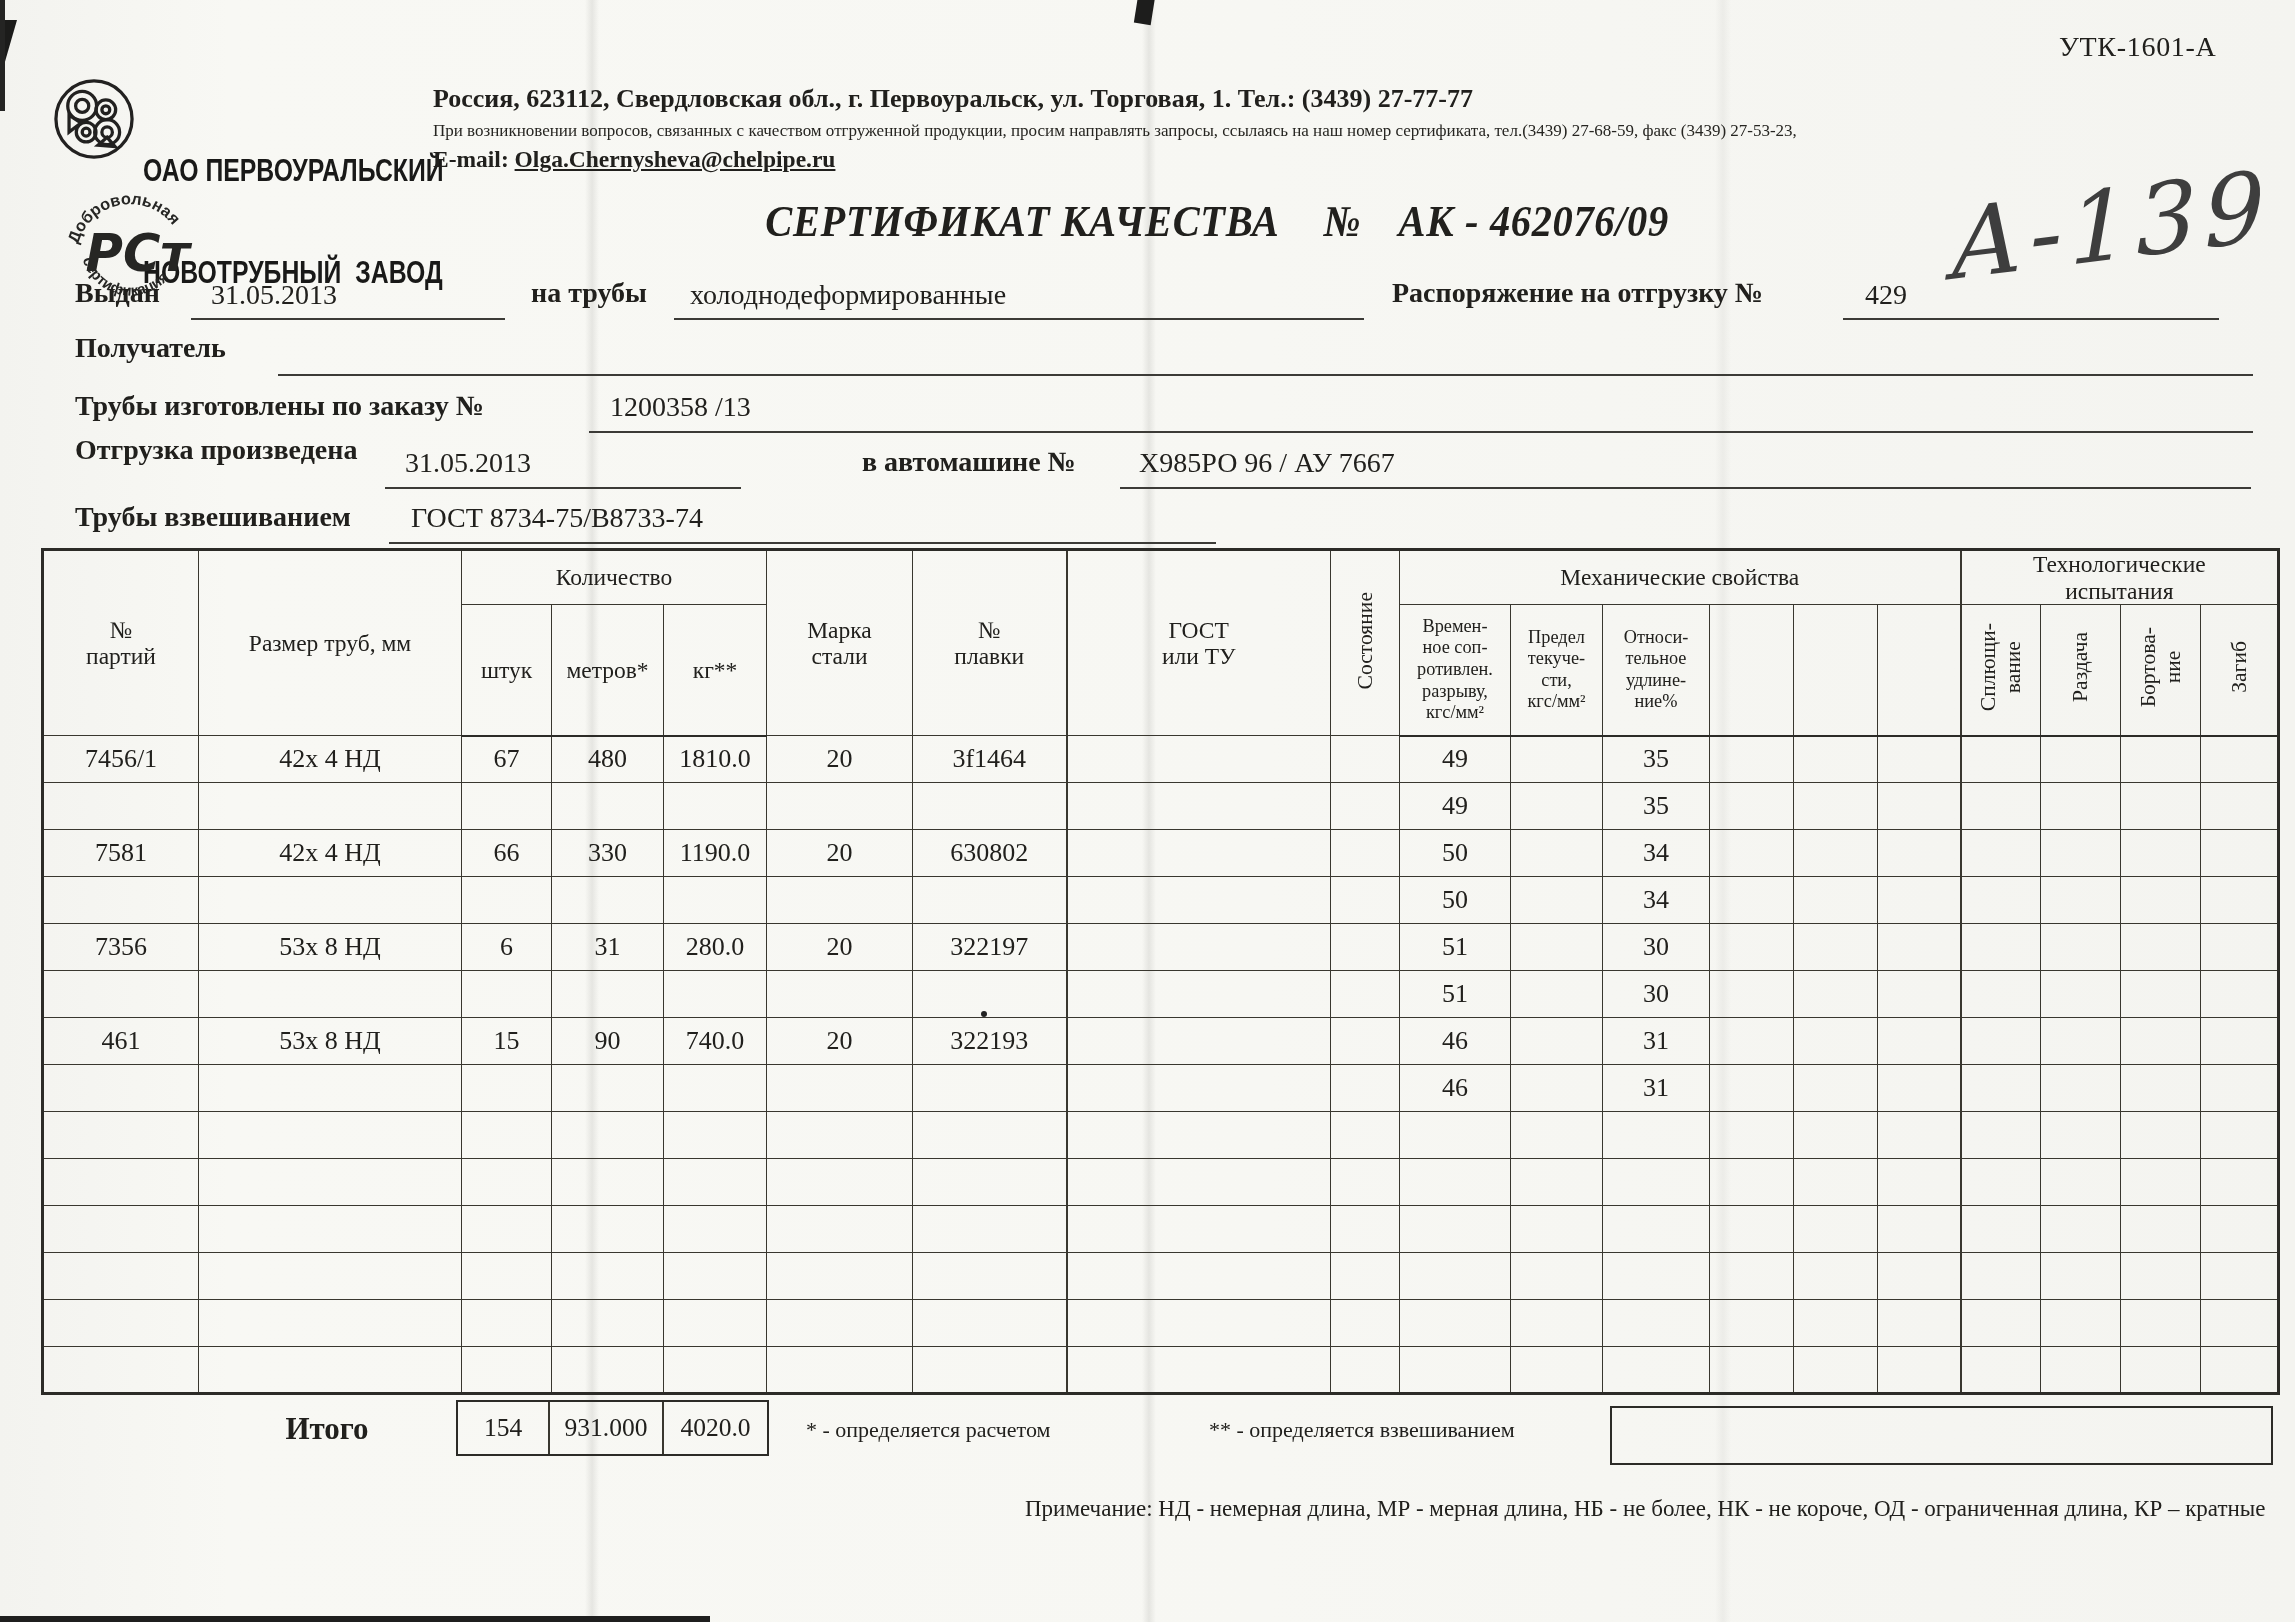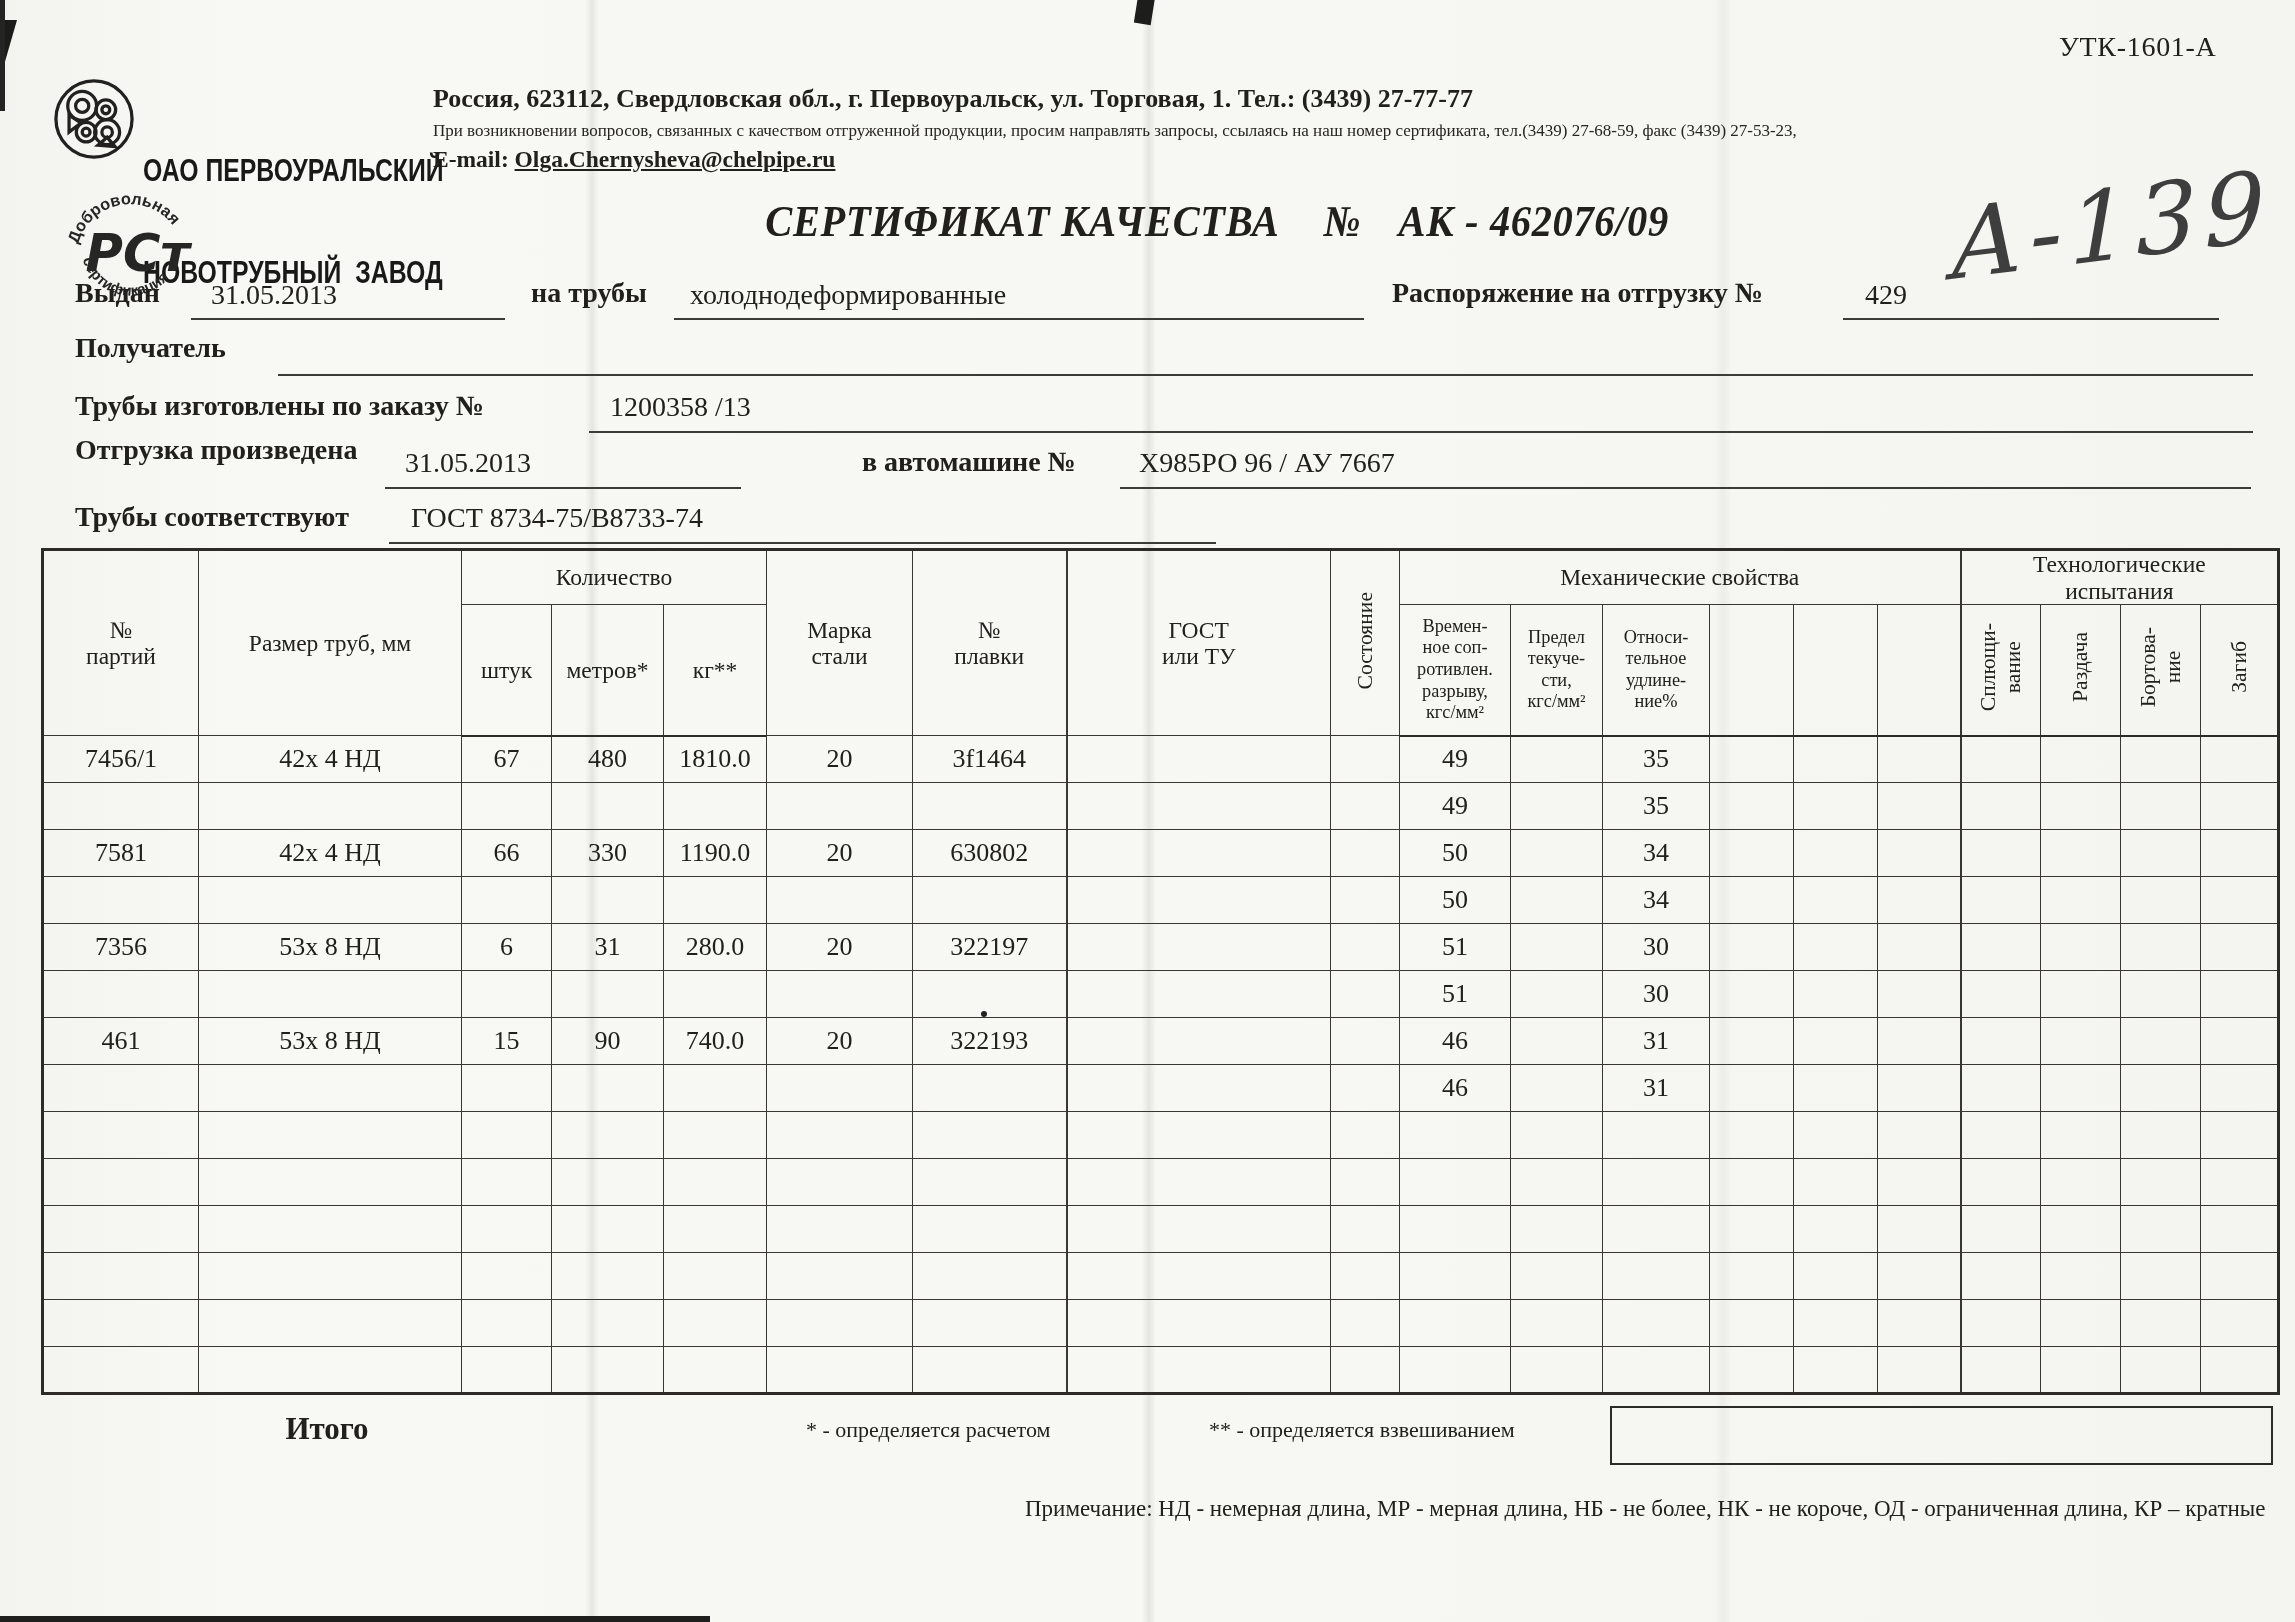--- a/index.html
+++ b/index.html
@@ -152,21 +152,21 @@
   <div class="abs val" style="left:610px;top:391px;">1200358  /13</div>
   <div class="uline" style="left:589px;top:431px;width:1664px;"></div>
 
   <div class="abs lbl" style="left:75px;top:434px;">Отгрузка произведена</div>
   <div class="abs val" style="left:405px;top:447px;">31.05.2013</div>
   <div class="uline" style="left:385px;top:487px;width:356px;"></div>
   <div class="abs lbl" style="left:862px;top:446px;">в автомашине №</div>
   <div class="abs val" style="left:1139px;top:447px;">Х985РО 96 / АУ 7667</div>
   <div class="uline" style="left:1120px;top:487px;width:1131px;"></div>
 
-  <div class="abs lbl" style="left:75px;top:501px;">Трубы соответствуют</div>
+  <div class="abs lbl" style="left:75px;top:501px;">Трубы взвешиванием</div>
   <div class="abs val" style="left:411px;top:502px;">ГОСТ 8734-75/В8733-74</div>
   <div class="uline" style="left:389px;top:542px;width:827px;"></div>
 
   <table class="tbl">
     <colgroup>
       <col style="width:156px">
         <col style="width:263px">
         <col style="width:90px">
         <col style="width:112px">
       <col style="width:103px">
@@ -522,20 +522,25 @@
           <td></td>
           <td></td>
           <td></td>
           <td></td>
           <td></td>
         </tr>
       </tbody>
   </table>
 
   <div class="abs total-lbl" style="left:196px;top:1411px;width:262px;">Итого</div>
+  <div class="totals-box">
+    <div class="tc" style="width:90px;">154</div>
+    <div class="tc" style="width:112px;">931.000</div>
+    <div class="tc" style="width:103px;">4020.0</div>
+  </div>
 
   <div class="abs fnote" style="left:806px;top:1417px;">* - определяется расчетом</div>
   <div class="abs fnote" style="left:1209px;top:1417px;">** - определяется взвешиванием</div>
   <div class="empty-box"></div>
   <div class="abs note-line" style="left:1025px;top:1496px;">Примечание: НД - немерная длина, МР - мерная длина, НБ - не более, НК - не короче, ОД - ограниченная длина, КР – кратные</div>
 
 </div>
 
 
 </body></html>

